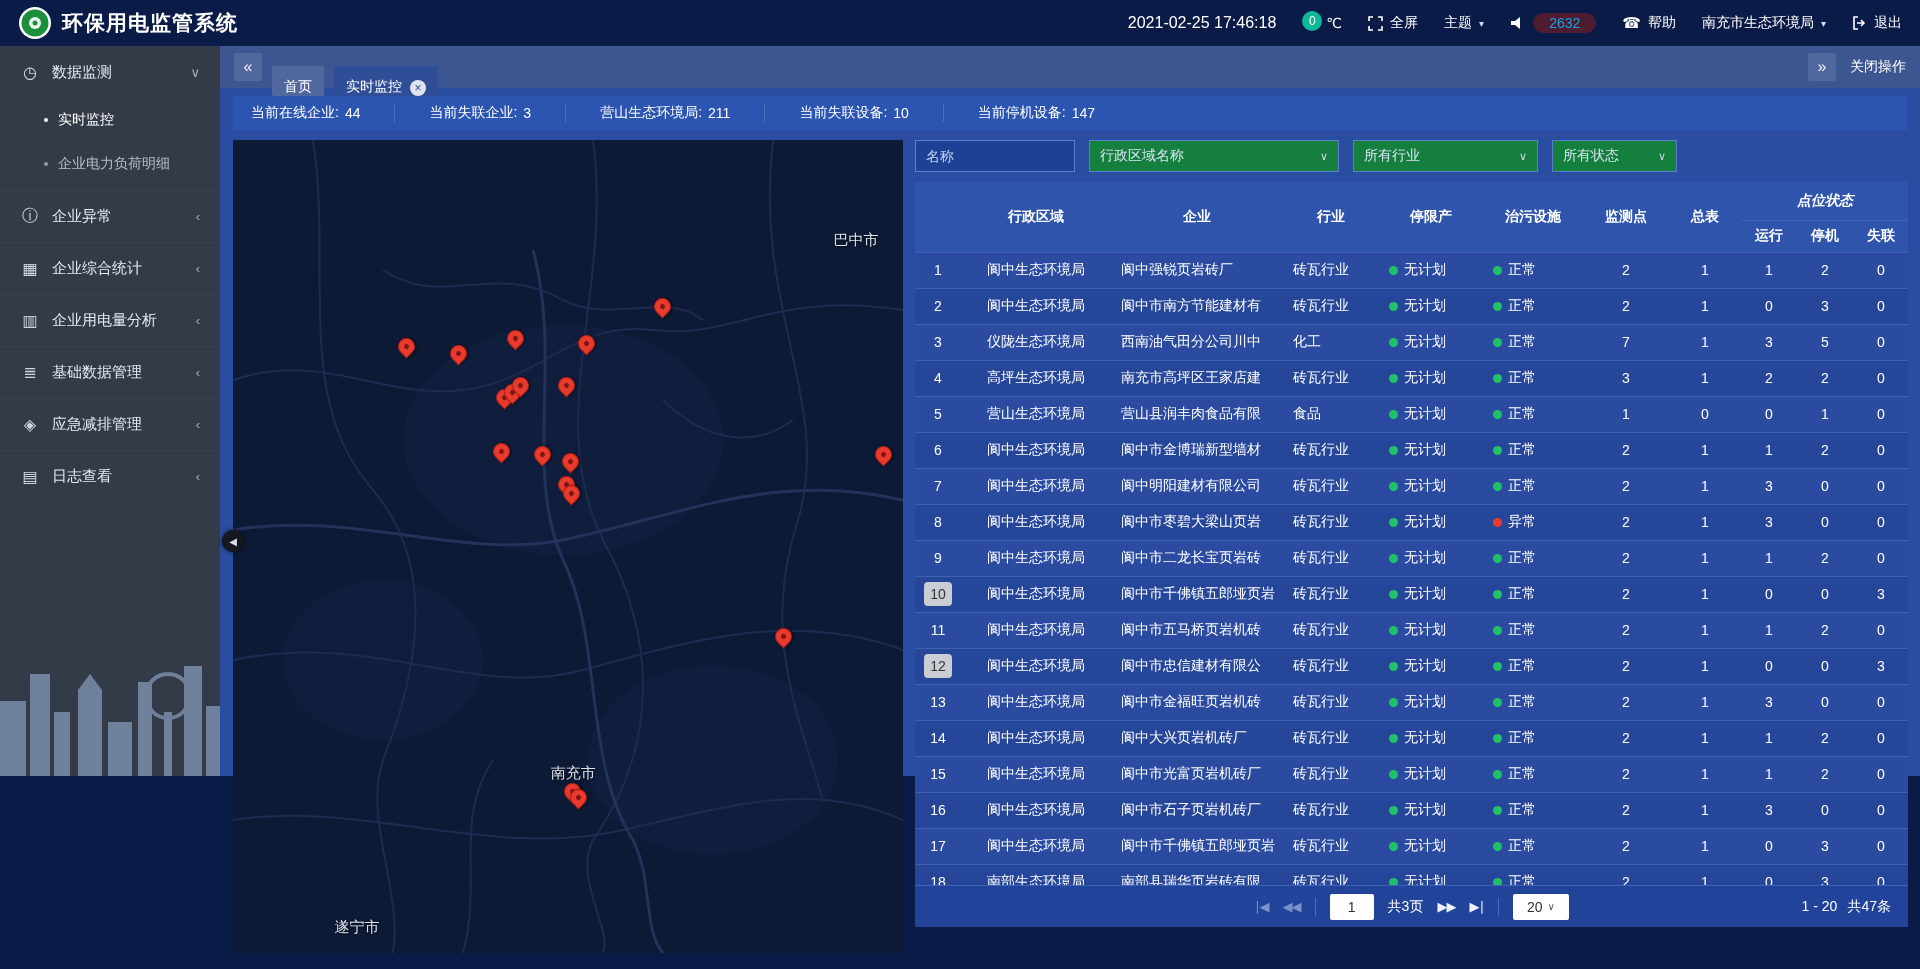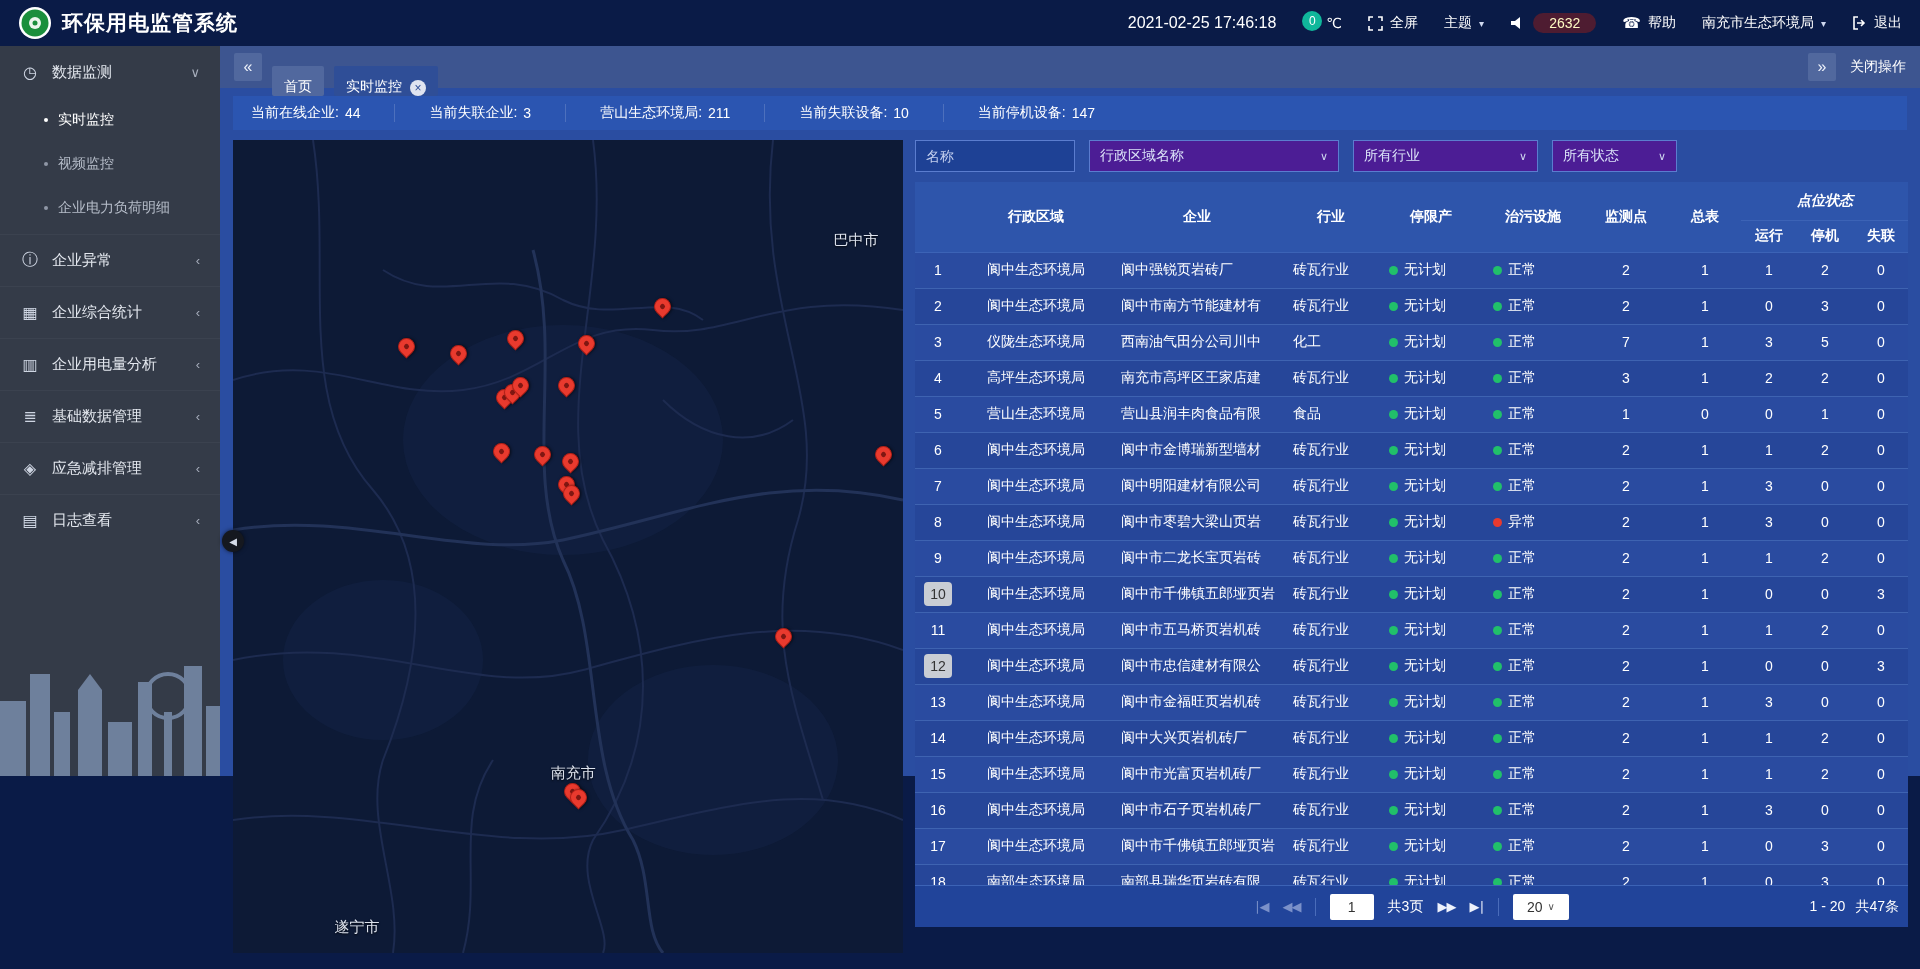--- a/index.html
+++ b/index.html
@@ -12,21 +12,21 @@
     padding:0 18px; color:#fff; }
   .brand { display:flex; align-items:center; gap:10px; }
   .brand-title { font-size:21px; font-weight:bold; letter-spacing:1px; }
   .topbar-right { margin-left:auto; display:flex; align-items:center; gap:26px; font-size:14px; }
   .datetime { font-size:16px; }
   .temp { display:flex; align-items:flex-start; gap:4px; }
   .temp-badge { width:20px; height:20px; border-radius:50%; background:#10b79b; color:#fff;
     display:flex; align-items:center; justify-content:center; font-size:12px; margin-top:-4px; }
   .hdr-item { display:flex; align-items:center; gap:7px; cursor:pointer; white-space:nowrap; }
   .caret { font-size:10px; color:#cfd8ef; }
-  .alarm-pill { background:#4e1c31; color:#fef9c3; border-radius:11px; padding:2px 16px; font-size:14px; }
+  .alarm-pill { background:#4e1c31; color:#0ea5e9; border-radius:11px; padding:2px 16px; font-size:14px; }
   .phone-glyph { font-size:15px; }
 
   
   .body-row { flex:1; display:flex; min-height:0; }
 
   
   .sidebar { width:220px; flex:0 0 220px; background:#343b48; position:relative; overflow:hidden; }
   .menu-group { height:52px; display:flex; align-items:center; padding:0 20px; gap:12px;
     font-size:15px; color:#e4e8ef; cursor:pointer; border-top:1px solid rgba(255,255,255,0.04); }
   .menu-group:first-child { border-top:none; }
@@ -84,21 +84,21 @@
     font-size:10px; cursor:pointer; z-index:6; box-shadow:0 0 4px rgba(0,0,0,0.6); }
 
   
   .right-panel { flex:1; display:flex; flex-direction:column; min-width:0; }
   .filters { display:flex; gap:14px; height:32px; flex:0 0 32px; margin-bottom:10px; }
   .f-input { width:160px; background:#1e4195; border:1px solid #5b7dcf; color:#dbe3f8;
     font-size:14px; padding:0 10px; height:32px; outline:none;
     font-family:"Liberation Sans","DejaVu Sans",sans-serif; }
   .f-input::placeholder { color:#c3cfee; opacity:1; }
   .f-select { display:flex; align-items:center; justify-content:space-between; padding:0 10px;
-    border:1px solid #5b7dcf; background:#4c1d95; color:#dbe3f8; font-size:14px; height:32px; cursor:pointer; }
+    border:1px solid #5b7dcf; background:#15803d; color:#dbe3f8; font-size:14px; height:32px; cursor:pointer; }
   .f-select .caret { font-size:11px; }
   .w-region { width:250px; } .w-industry { width:185px; } .w-status { width:125px; }
 
   
   .table-card { display:flex; flex-direction:column; }
   .table-scroll { height:703px; overflow:hidden; background:#27489b; }
   table { border-collapse:collapse; width:100%; table-layout:fixed; color:#fff; font-size:14px; }
   thead th { background:#2e55ab; font-weight:bold; border-bottom:1px solid #3c63b6; }
   thead tr:first-child th { height:38px; }
   th.rs { height:70px; }
@@ -120,21 +120,21 @@
   .pg-center { margin:0 auto; display:flex; align-items:center; gap:14px; }
   .pg-btn { font-size:13px; color:#eef2fc; cursor:pointer; letter-spacing:-1px; }
   .pg-btn.disabled { color:#7b91c9; cursor:default; }
   .pg-sep { width:1px; height:18px; background:#4a6cba; }
   .pg-input { width:44px; height:26px; background:#fff; color:#333; display:flex; align-items:center;
     justify-content:center; font-size:14px; border-radius:2px; cursor:text; }
   .pg-pages { font-size:14px; }
   .pg-size { width:56px; height:26px; background:#fff; color:#333; display:flex; align-items:center;
     justify-content:center; gap:5px; font-size:14px; border-radius:2px; cursor:pointer; }
   .pg-size .caret { color:#555; }
-  .pg-total { position:absolute; right:9px; font-size:14px; display:flex; gap:10px; }
+  .pg-total { position:absolute; right:17px; font-size:14px; display:flex; gap:10px; }
 </style>
 </head>
 <body>
 
 <div class="page">
 
   <header class="topbar">
     <div class="brand">
       <svg width="34" height="34" viewBox="0 0 34 34">
         <circle cx="17" cy="17" r="16" fill="#ffffff"></circle>
@@ -191,23 +191,20 @@
           <div class="menu-group expanded">
             <span class="menu-icon">◷</span>
             <span class="menu-label">数据监测</span>
             <span class="menu-caret">∨</span>
           </div>
           <div class="submenu">
             <div class="submenu-item active">
               <span>实时监控</span>
             </div>
             <div class="submenu-item">
-              <span>视频监控</span>
-            </div>
-            <div class="submenu-item">
               <span>企业电力负荷明细</span>
             </div>
           </div>
           <div class="menu-group">
             <span class="menu-icon">ⓘ</span>
             <span class="menu-label">企业异常</span>
             <span class="menu-caret">‹</span>
           </div>
           <div class="menu-group">
             <span class="menu-icon">▦</span>

